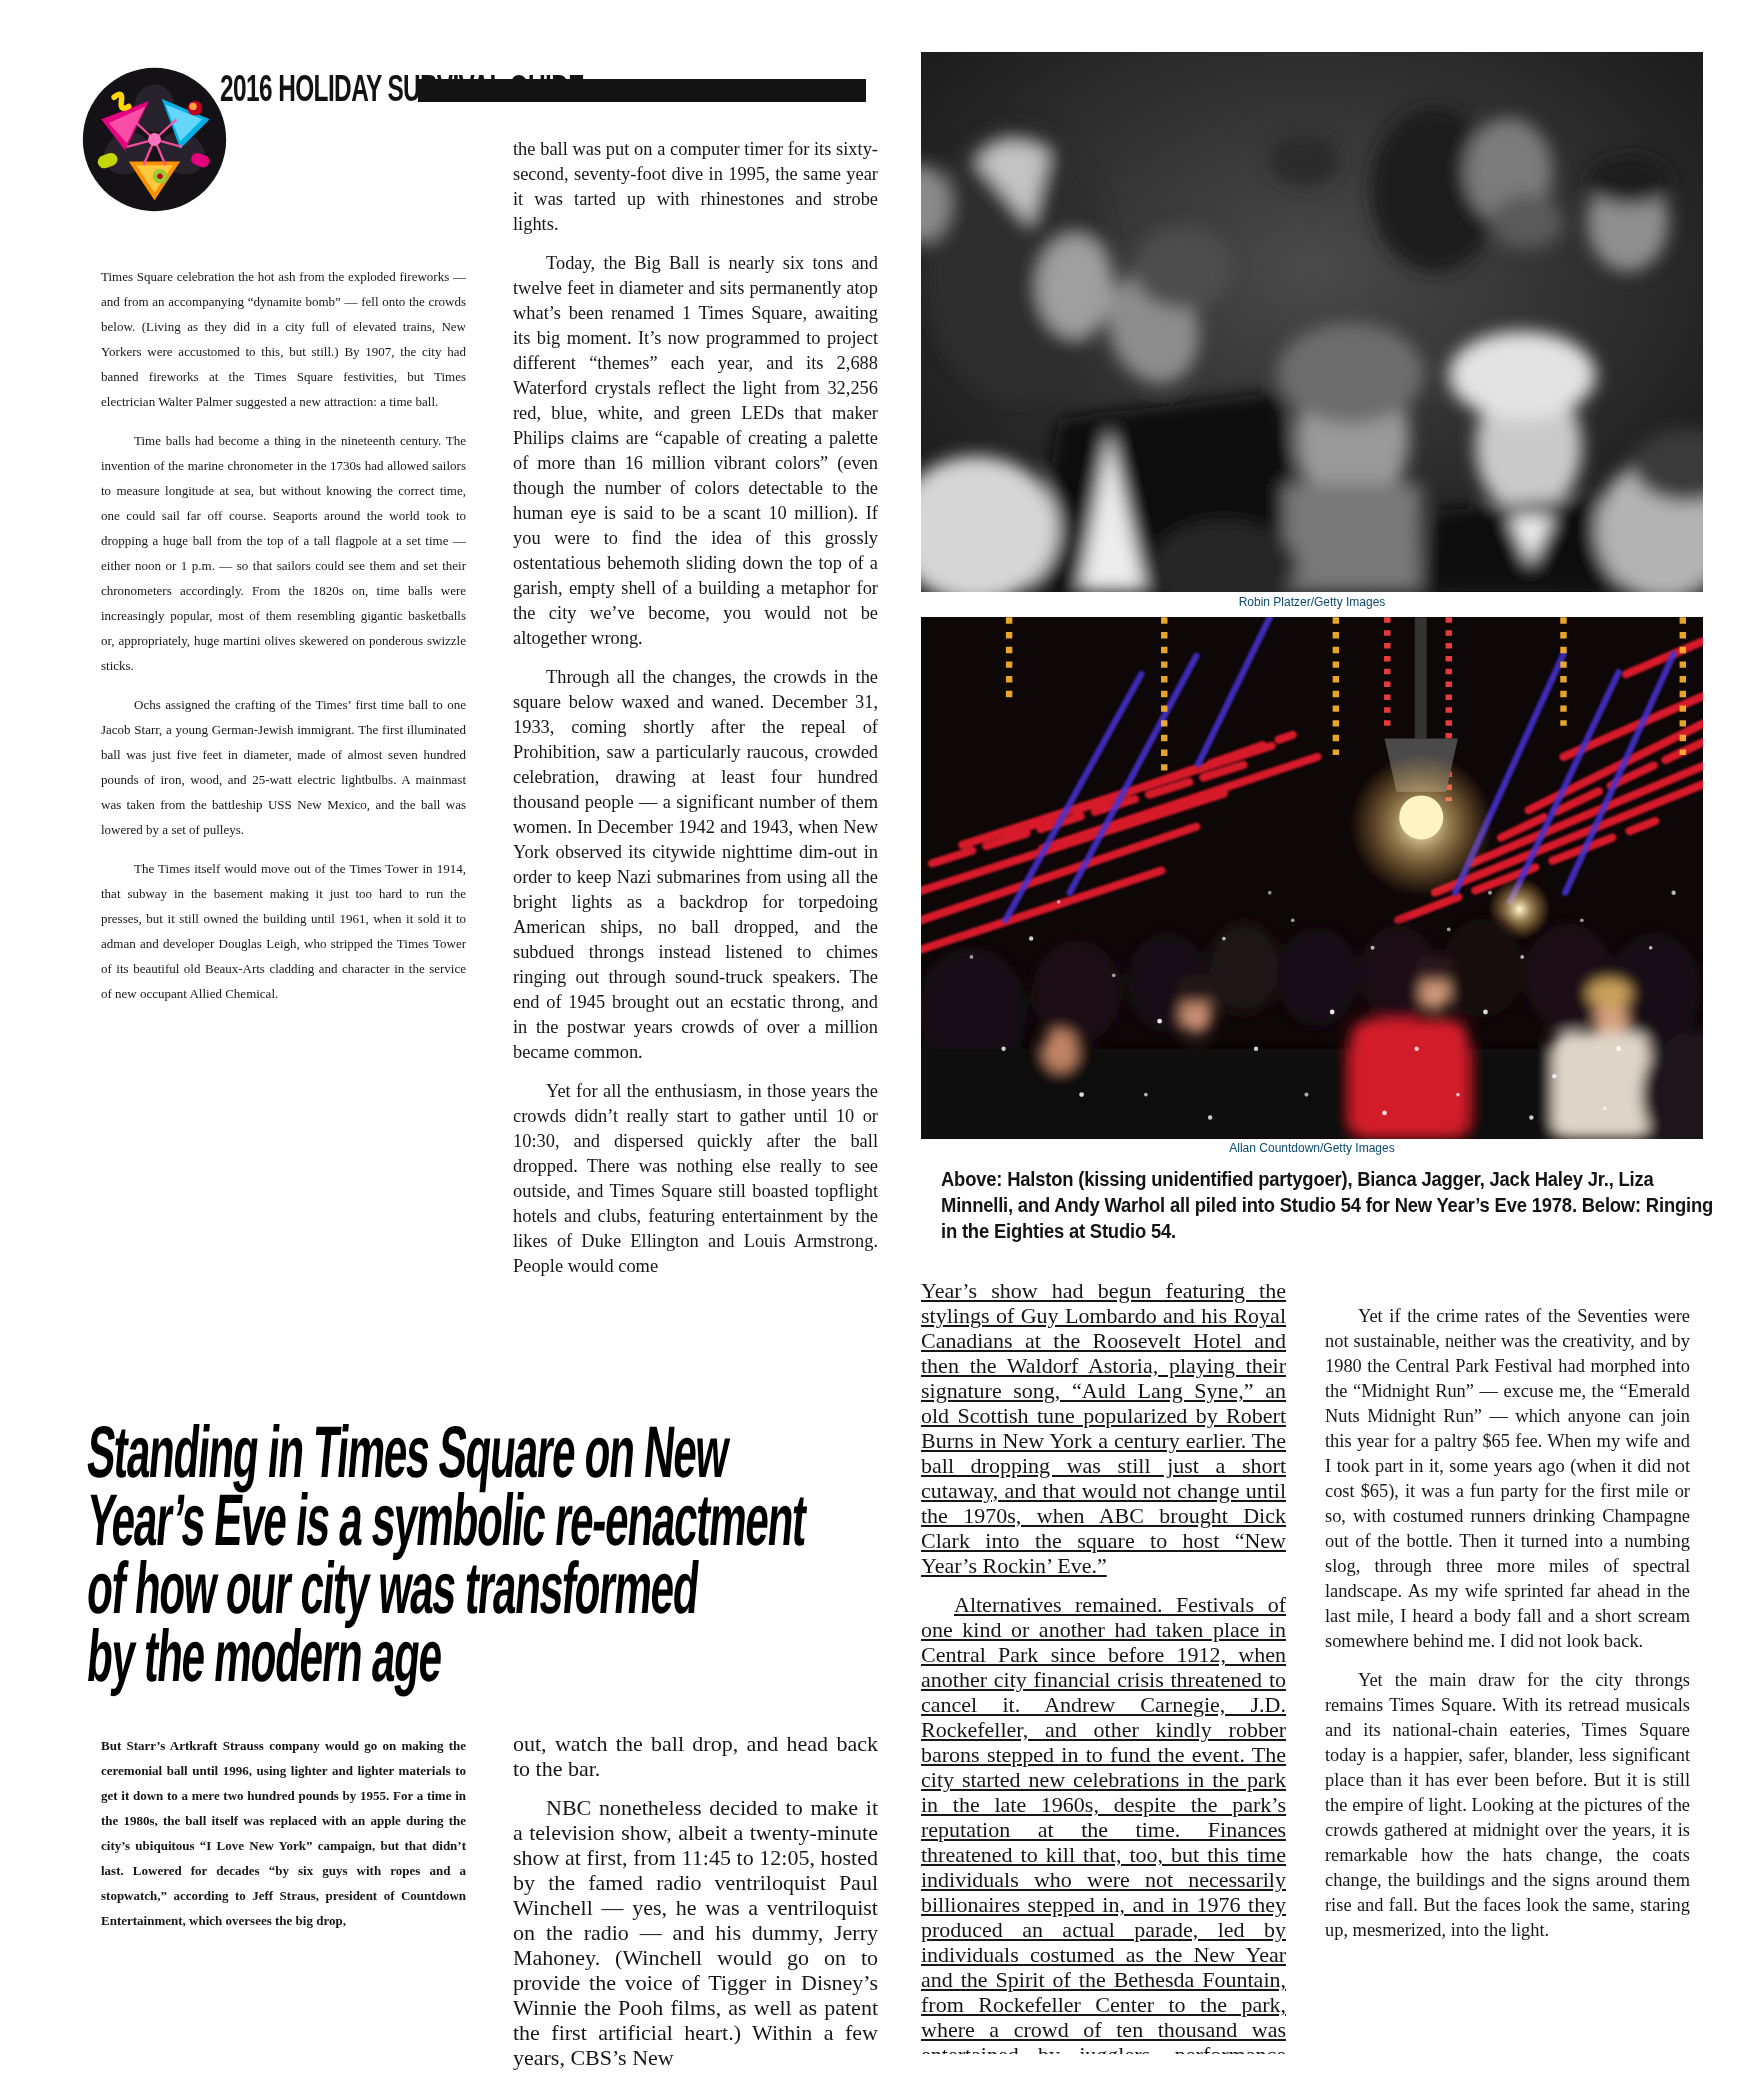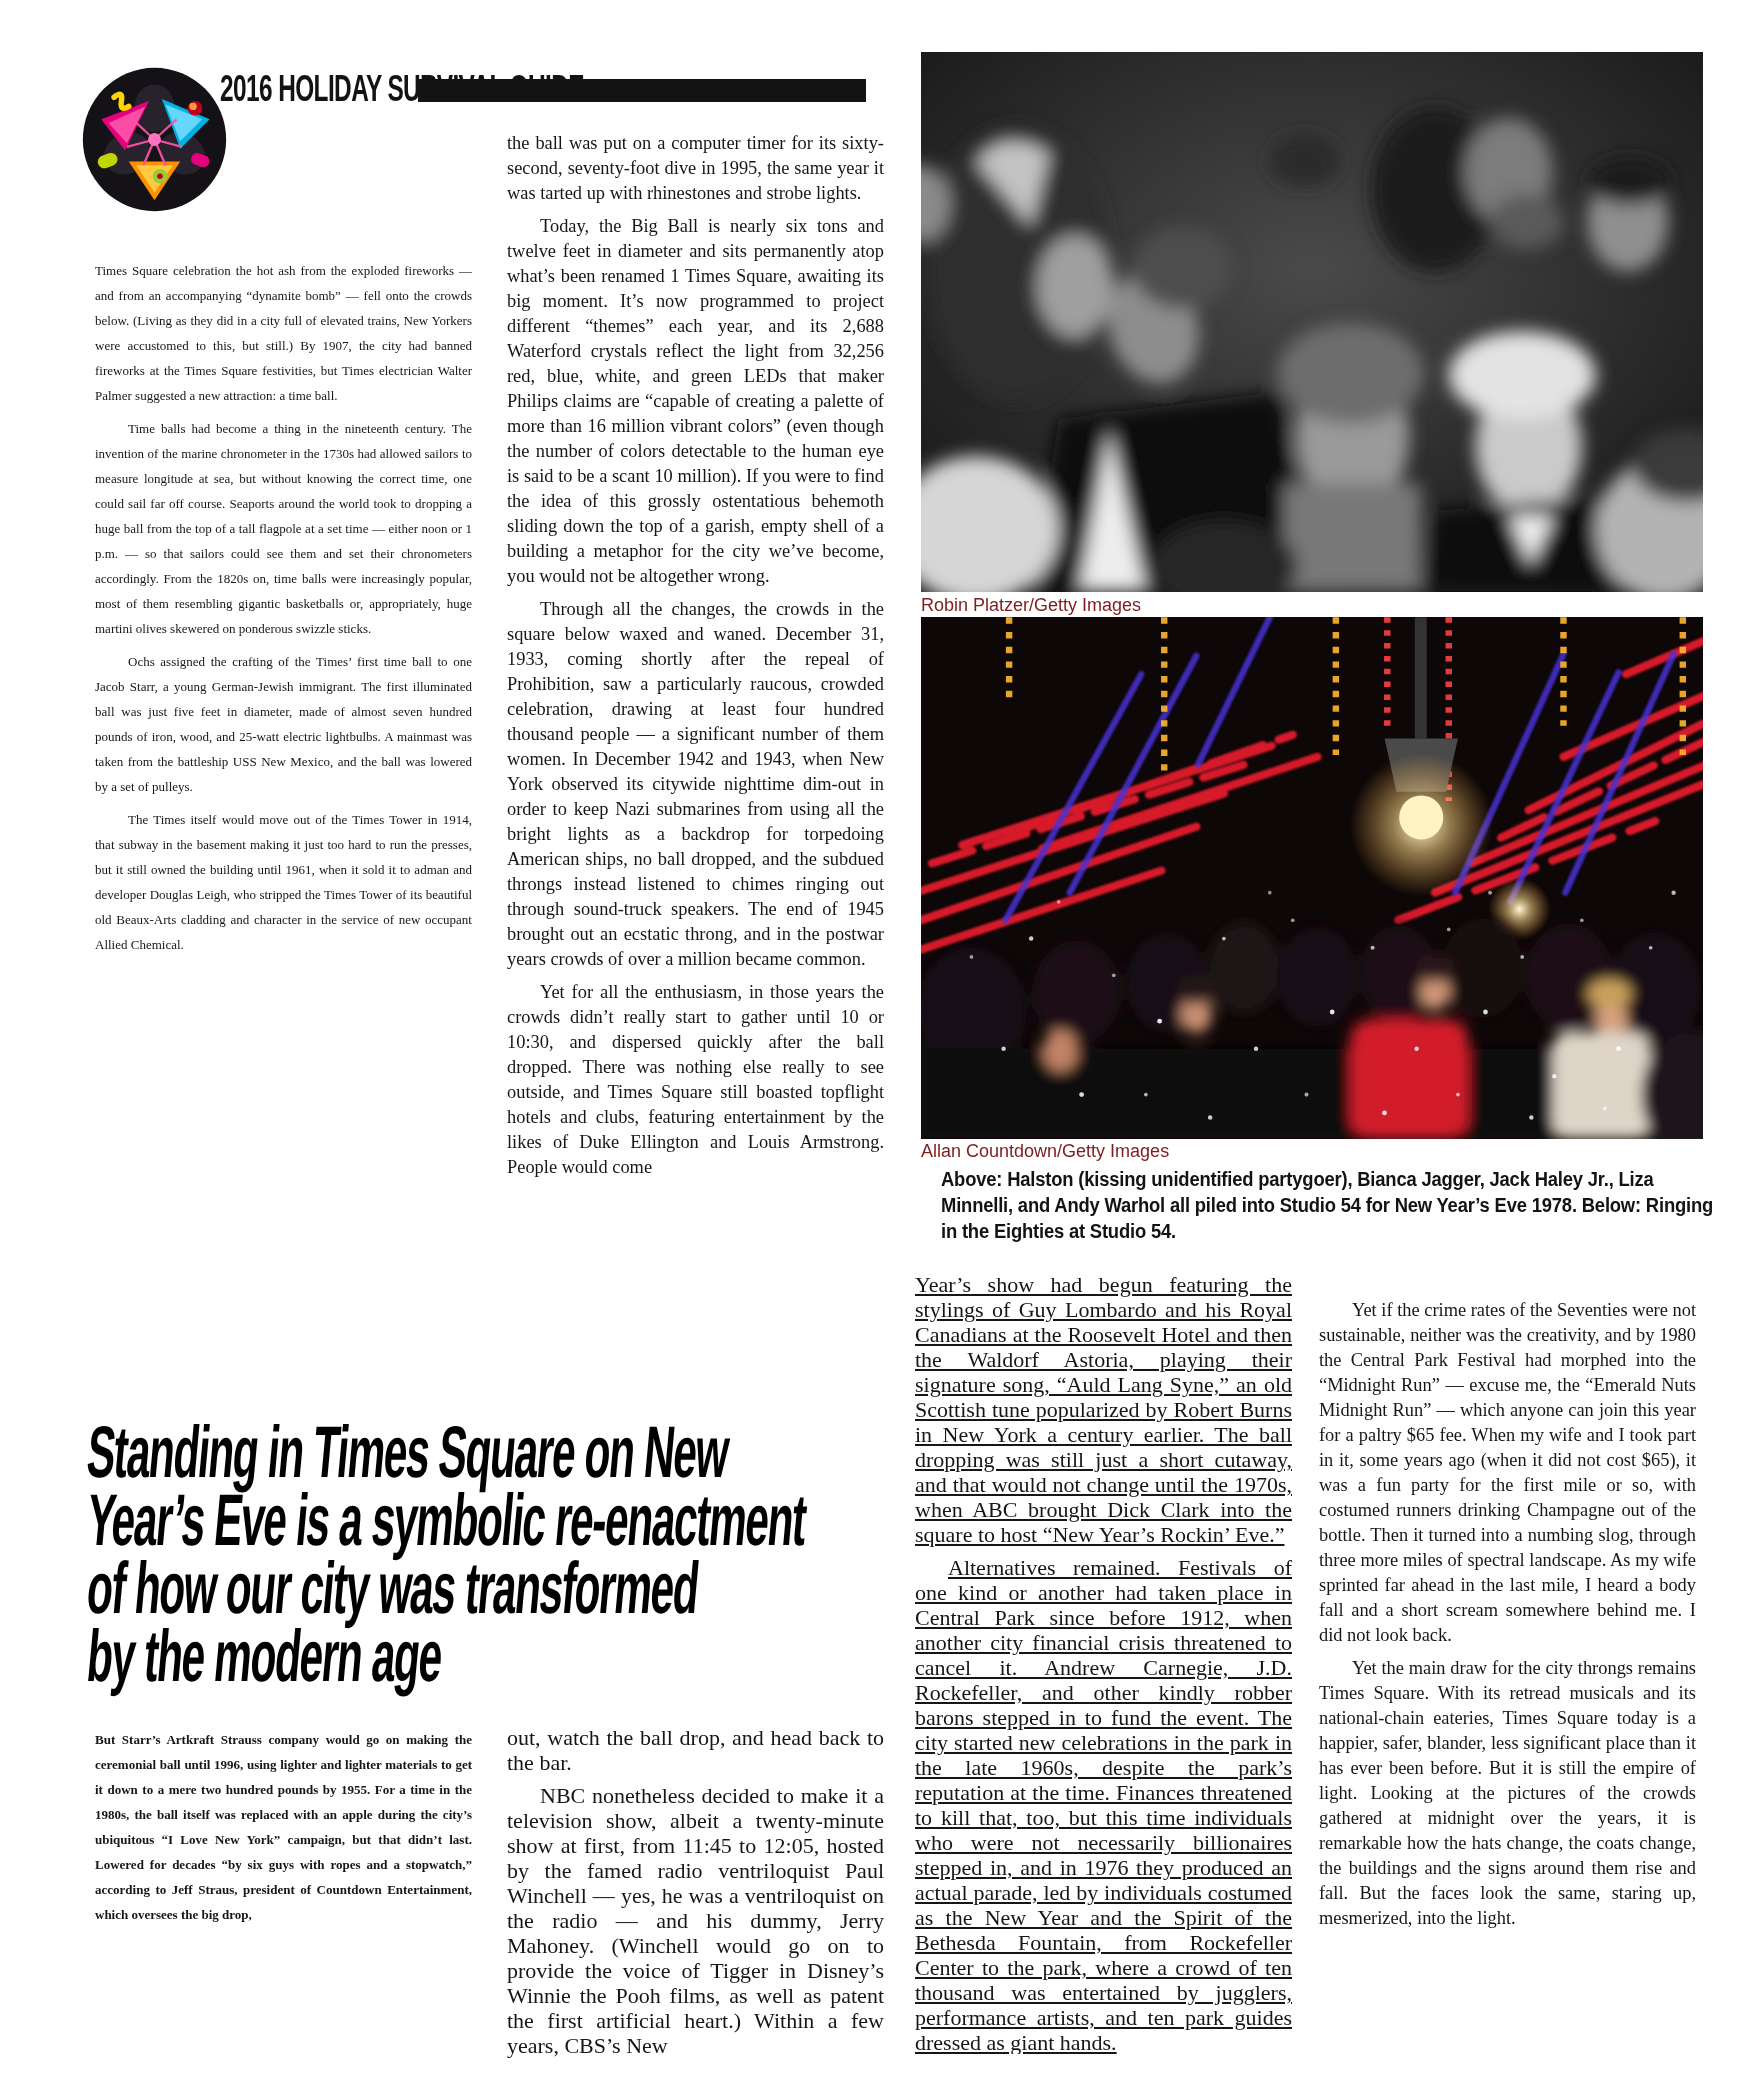--- a/index.html
+++ b/index.html
@@ -6,30 +6,30 @@
   body{position:relative;width:1763px;height:2086px;overflow:hidden;
        font-family:"Liberation Serif", serif;color:#161616;}
   .abs{position:absolute;}
   
   .masthead-title{left:220px;top:68px;font-family:"Liberation Sans",sans-serif;
     font-weight:bold;font-size:37px;letter-spacing:-0.9px;color:#131313;
     transform:scaleX(.66);transform-origin:0 0;white-space:nowrap;}
   .masthead-rule{left:418px;top:79px;width:448px;height:23px;background:#131313;}
   
   .col{position:absolute;text-align:justify;line-height:25px;overflow:hidden;}
-  .col p{margin:8px;text-indent:33px;}
+  .col p{margin:14px;text-indent:33px;}
   .col p.cont{text-indent:0;}
   .fs-a{font-size:13px;}
   .fs-b{font-size:18.4px;line-height:25px;}
   .fs-c{font-size:22px;text-decoration:underline;}
   .fs-d{font-size:22px;}
   
   .photo{left:921px;width:782px;background:#111;}
-  .credit{font-family:"Liberation Sans",sans-serif;font-size:18px;color:#7f1d1d;
-    width:782px;left:921px;text-align:left;}
+  .credit{font-family:"Liberation Sans",sans-serif;font-size:12px;color:#0c4a6e;
+    width:782px;left:921px;text-align:center;}
   .caption-wrap{left:941px;top:1166px;width:782px;}
   .caption-inner{width:850px;transform:scaleX(.92);transform-origin:0 0;
     font-family:"Liberation Sans",sans-serif;font-weight:bold;font-size:20px;
     line-height:26px;color:#131313;letter-spacing:-0.2px;}
   
   .pullquote{left:87px;top:1410px;width:826px;}
   .pq-line{display:block;height:68px;white-space:nowrap;
     font-family:"Liberation Sans",sans-serif;font-weight:bold;font-size:73px;
     letter-spacing:-2.3px;color:#000;
     transform:scaleX(.58) skewX(-9deg);transform-origin:0 70%;}

